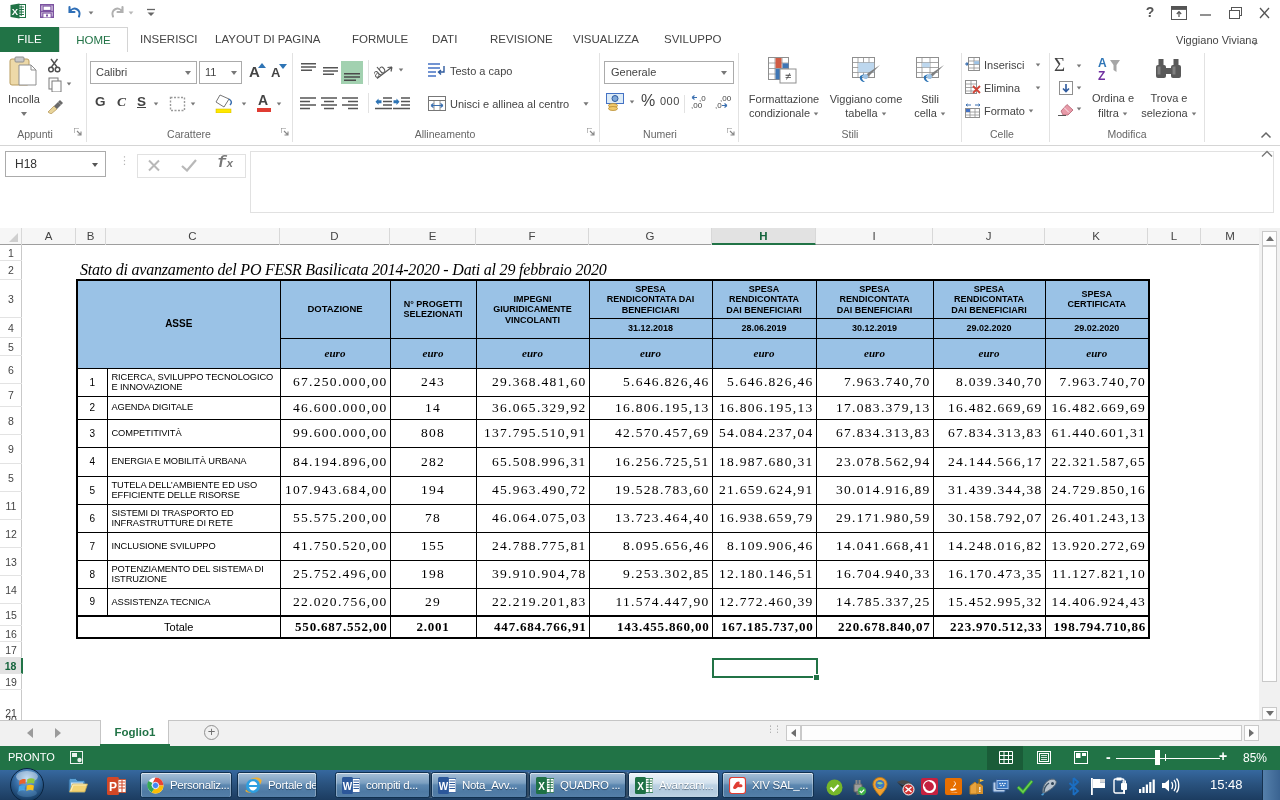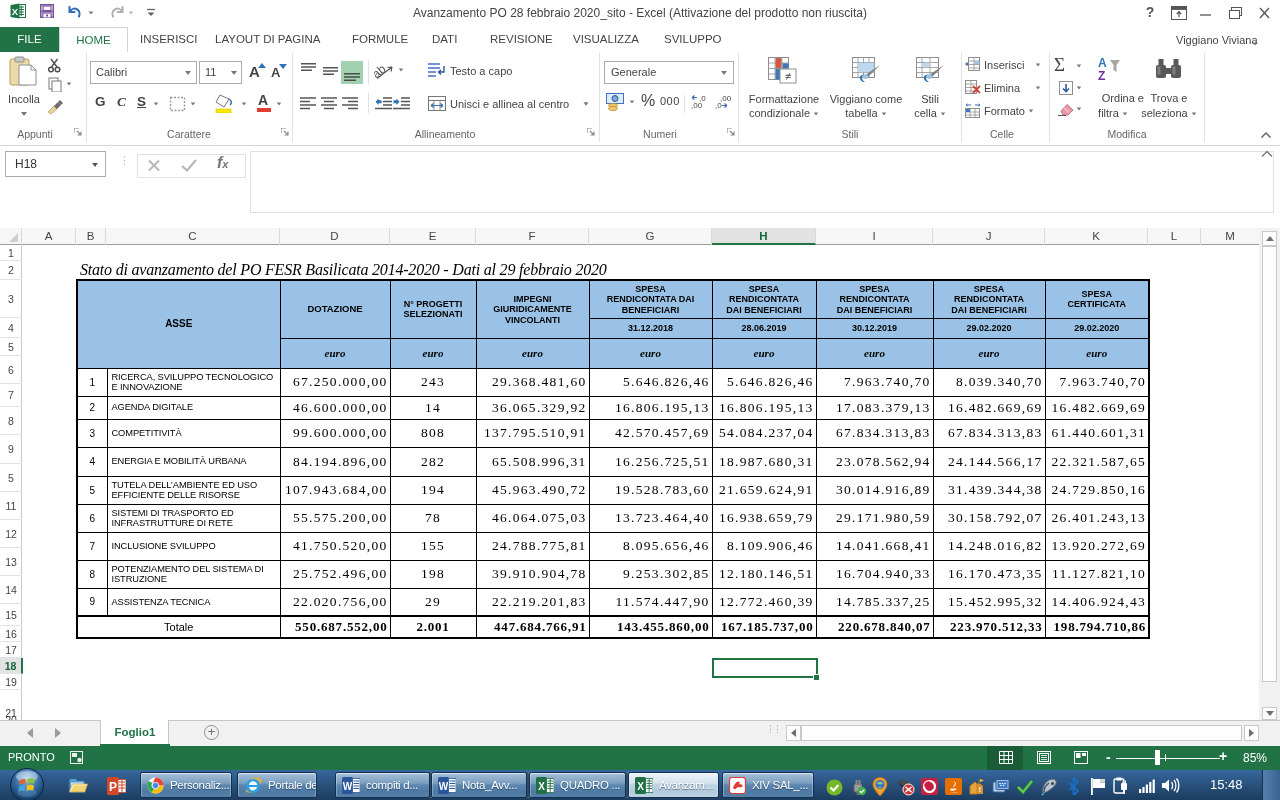--- a/index.html
+++ b/index.html
@@ -71,21 +71,20 @@
 
   <svg class="abs" style="left:109px;top:5px" width="16" height="15" viewBox="0 0 16 15">
     <path d="M13.5 2 V7 H8.5 M13.2 6.5 C11.5 3.8 8.5 3 6.2 4.2 C3.6 5.6 2.8 8.8 4 11.5" fill="none" stroke="#b0b0b0" stroke-width="2.1" stroke-linecap="round"></path>
   </svg>
   <span class="abs dd" style="left:128px;top:11px;transform:scale(0.8);border-top-color:#b8b8b8"></span>
 
   <svg class="abs" style="left:146px;top:8px" width="10" height="10" viewBox="0 0 10 10">
     <line x1="1" y1="1.5" x2="9" y2="1.5" stroke="#666" stroke-width="1.3"></line>
     <path d="M1.5 4.5 L5 8 L8.5 4.5 Z" fill="#666"></path>
   </svg>
-  <div class="abs ttx" style="left:0;right:0;top:6px;text-align:center">Avanzamento PO 28 febbraio 2020_sito - Excel (Attivazione del prodotto non riuscita)</div>
 
   <div class="abs" style="left:1141px;top:4px;width:18px;height:18px;color:#555;font-size:14px;font-weight:bold;text-align:center">?</div>
   <svg class="abs" style="left:1171px;top:6px" width="16" height="14" viewBox="0 0 16 14">
     <rect x="0.5" y="0.5" width="15" height="13" fill="none" stroke="#555" stroke-width="1"></rect>
     <rect x="0.5" y="0.5" width="15" height="3.4" fill="#555"></rect>
     <path d="M8 11 L8 6 M5.8 8 L8 5.6 L10.2 8" stroke="#555" stroke-width="1.2" fill="none"></path>
   </svg>
   <svg class="abs" style="left:1198px;top:6px" width="16" height="14" viewBox="0 0 16 14">
     <line x1="2" y1="9" x2="13" y2="9" stroke="#555" stroke-width="1.3"></line>
   </svg>
@@ -345,21 +344,21 @@
     <path d="M4 8 L10 1.5 L16 7 L11 12 L6 12 Z" fill="#e89aa8" stroke="#b06070" stroke-width="0.8"></path>
     <path d="M7 4.5 L12 9.5" stroke="#fff" stroke-width="0.8"></path>
     <path d="M1 12.5 H9" stroke="#555" stroke-width="1"></path>
   </svg>
   <span class="abs dd" style="left:1076px;top:107px;transform:scale(0.75)"></span>
   <svg class="abs" style="left:1098px;top:56px" width="24" height="28" viewBox="0 0 24 28">
     <text x="0" y="11" font-size="12" font-weight="bold" fill="#2e75b6" font-family="Liberation Sans">A</text>
     <text x="0" y="24" font-size="12" font-weight="bold" fill="#7030a0" font-family="Liberation Sans">Z</text>
     <path d="M12 4 L22 4 L18.5 9 L18.5 16 L15.5 14 L15.5 9 Z" fill="#a6a6a6"></path>
   </svg>
-  <div class="abs rbtx" style="left:1082px;top:92px;width:62px;text-align:right">Ordina e</div>
+  <div class="abs rbtx" style="left:1082px;top:92px;width:62px;text-align:center">Ordina e</div>
   <div class="abs rbtx" style="left:1082px;top:107px;width:62px;text-align:center">filtra <span class="dd" style="transform:scale(0.75)"></span></div>
   <svg class="abs" style="left:1154px;top:57px" width="29" height="25" viewBox="0 0 29 25">
     <rect x="2" y="8" width="10" height="13" rx="2" fill="#595959"></rect>
     <rect x="17" y="8" width="10" height="13" rx="2" fill="#595959"></rect>
     <rect x="4.5" y="2" width="5" height="8" fill="#595959"></rect>
     <rect x="19.5" y="2" width="5" height="8" fill="#595959"></rect>
     <rect x="12" y="11" width="5" height="6" fill="#595959"></rect>
     <rect x="3.5" y="9.5" width="3" height="8" fill="#7f7f7f"></rect>
     <rect x="18.5" y="9.5" width="3" height="8" fill="#7f7f7f"></rect>
   </svg>
@@ -373,21 +372,21 @@
     <span class="dd" style="position:absolute;right:7px;top:11px;border-top-color:#555"></span>
   </div>
   <div class="abs" style="left:119px;top:12px;width:3px;height:14px;color:#b5b5b5;font-size:11px;line-height:5px">⋮</div>
   <div class="abs" style="left:137px;top:8px;width:109px;height:24px;border:1px solid #e1e1e1;background:#fff"></div>
   <svg class="abs" style="left:147px;top:13px" width="14" height="13" viewBox="0 0 14 13">
       <path d="M2 1.5 L12 11.5 M12 1.5 L2 11.5" stroke="#b8b8b8" stroke-width="2"></path>
     </svg>
   <svg class="abs" style="left:181px;top:13px" width="16" height="13" viewBox="0 0 16 13">
       <path d="M1 7 L6 11.5 L15 1" stroke="#b8b8b8" stroke-width="2.2" fill="none"></path>
     </svg>
-  <div class="abs" style="left:217px;top:8px;font-size:16px;font-style:italic;font-weight:bold;color:#777;font-family:Liberation Sans, sans-serif">f<span style="font-size:11px">x</span></div>
+  <div class="abs" style="left:217px;top:8px;font-size:16px;font-style:italic;font-weight:bold;color:#777;font-family:Liberation Mono, monospace">f<span style="font-size:11px">x</span></div>
   <div class="abs" style="left:250px;top:5px;width:1024px;height:62px;border:1px solid #e1e1e1;background:#fff"></div>
   <svg class="abs" style="left:1261px;top:4px" width="12" height="8" viewBox="0 0 12 8">
       <path d="M1 6.5 L6 1.5 L11 6.5" stroke="#777" stroke-width="1.4" fill="none"></path>
     </svg>
 </div>
 
 <div id="sheet" class="abs">
 
   <div class="abs" style="left:0;top:0;width:1259px;height:17px;background:#f6f6f6;border-bottom:1px solid #9e9e9e"></div>
   <div class="abs" style="left:0;top:0;width:22px;height:17px;border-right:1px solid #d8d8d8">

